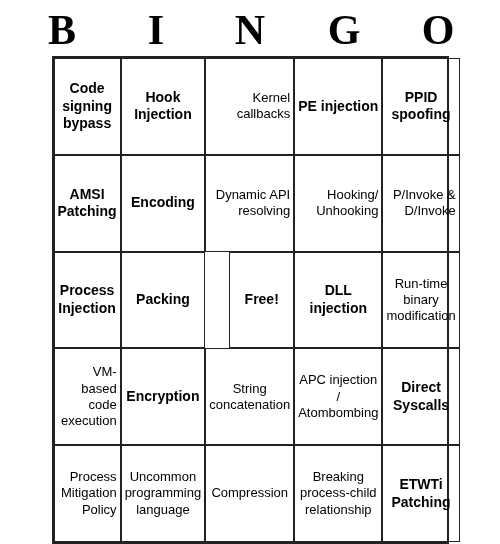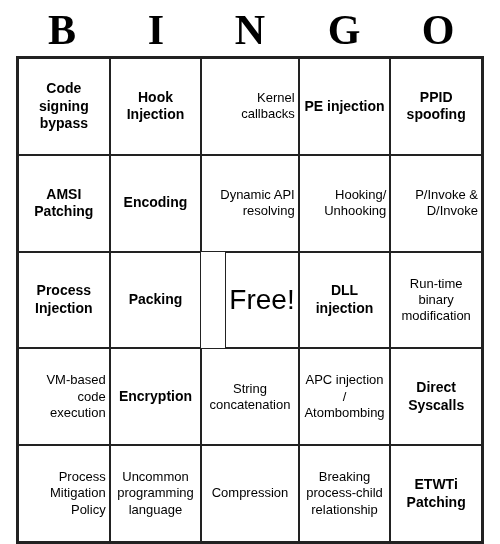--- a/index.html
+++ b/index.html
@@ -22,37 +22,37 @@
       width: 88px;
       text-align: center;
       font-size: 42px;
       font-weight: bold;
       font-family: Georgia, serif;
     }
     .bingo-grid {
       display: grid;
       grid-template-columns: repeat(5, 1fr);
       grid-template-rows: repeat(5, 1fr);
-      width: 468px;
+      width: 397px;
       height: 490px;
       border: 2px solid #222;
     }
     .bingo-cell {
       border: 1.5px solid #222;
       display: flex;
       align-items: center;
       justify-content: center;
       text-align: center;
       padding: 4px 3px;
       font-size: 12px;
       line-height: 1.25;
     }
     .bingo-cell.free {
-      font-size: 28px;
-      font-weight: normal;
+      font-size: 14px;
+      font-weight: bold;
       margin-left: 24px;
     }
     .bingo-cell.large-text {
       font-size: 14px;
       font-weight: bold;
     }
     .bingo-cell.medium-text {
       font-size: 13px;
       text-align: right;
     }

